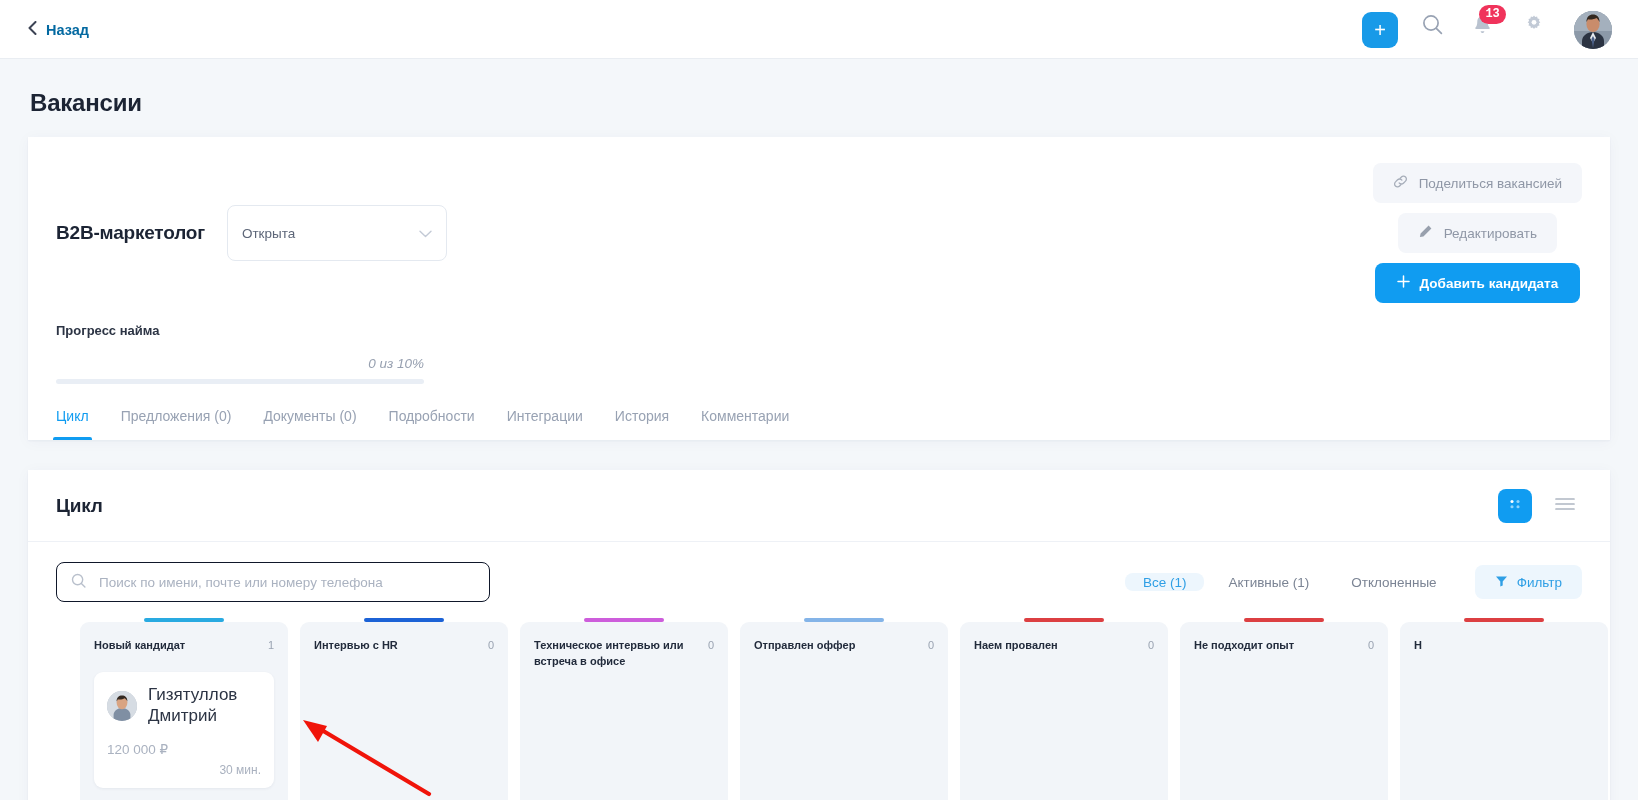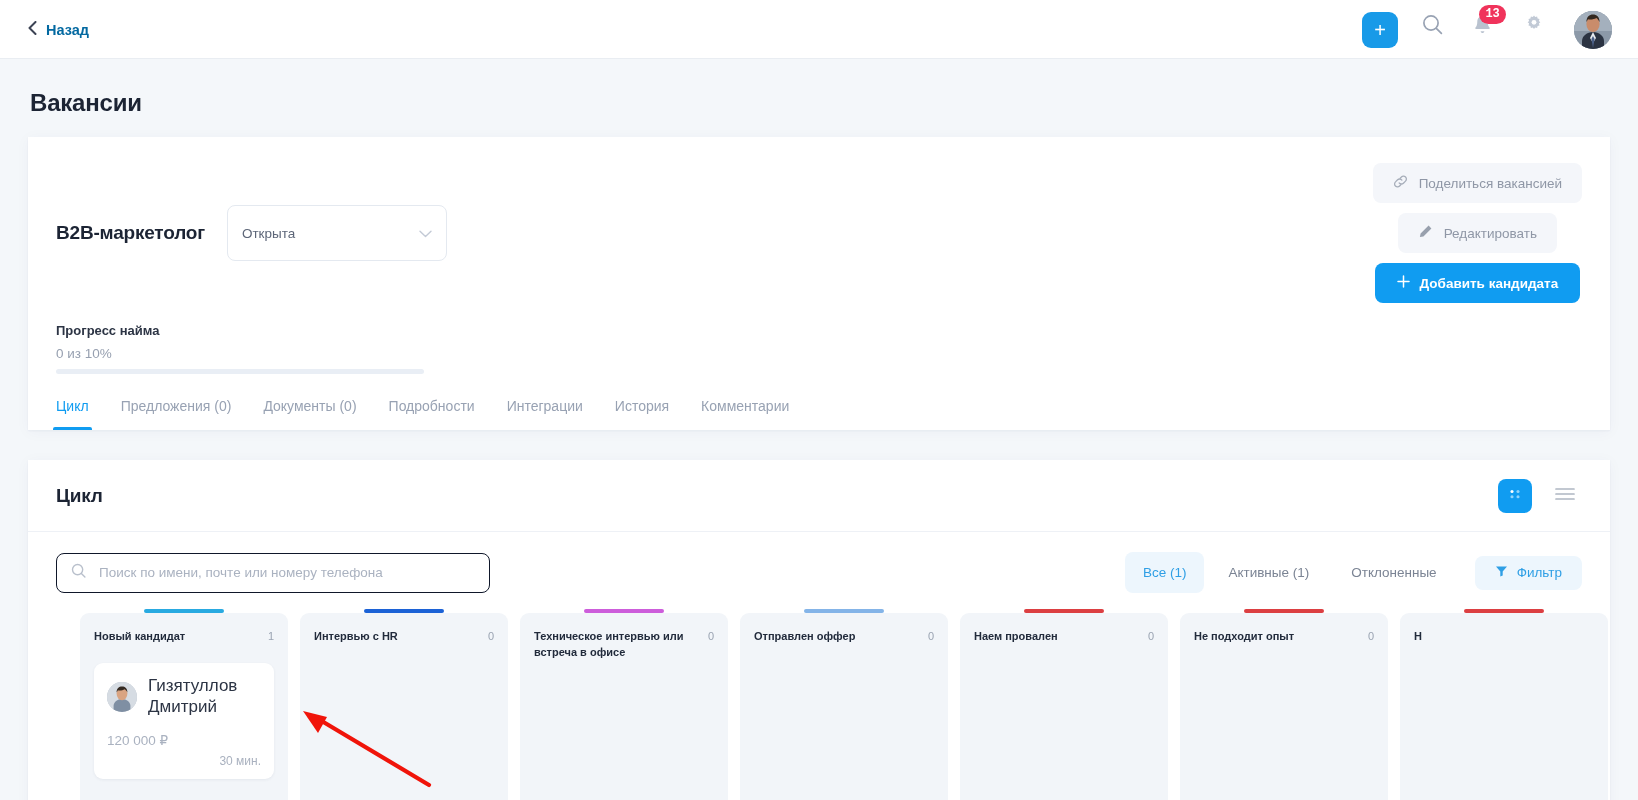--- a/index.html
+++ b/index.html
@@ -188,24 +188,25 @@
   }
 
   .progress-block { margin-top: 20px; }
   .progress-label {
     font-size: 13px;
     font-weight: 700;
     color: #2c3444;
   }
   .progress-row {
     display: flex;
-    justify-content: flex-start;
+    justify-content: flex-end;
     align-items: baseline;
     width: 368px;
-    margin-top: 8px;
+    margin-top: 18px;
+    font-style: italic;
   }
   .progress-count, .progress-pct {
     font-size: 13.5px;
     color: #97a0b0;
   }
   .progress-track {
     width: 368px;
     height: 5px;
     border-radius: 3px;
     background: #e9eef5;
@@ -314,21 +315,21 @@
   }
   .search-box input::placeholder { color: #aab2c0; }
 
   .filter-tabs {
     margin-left: auto;
     display: flex;
     align-items: center;
     gap: 6px;
   }
   .filter-tab {
-    height: 41px;
+    height: 18px;
     border-radius: 8px;
     padding: 0 18px;
     display: flex;
     align-items: center;
     font-size: 13.5px;
     color: #7b8494;
     cursor: pointer;
     background: transparent;
     border: none;
     font-family: inherit;

